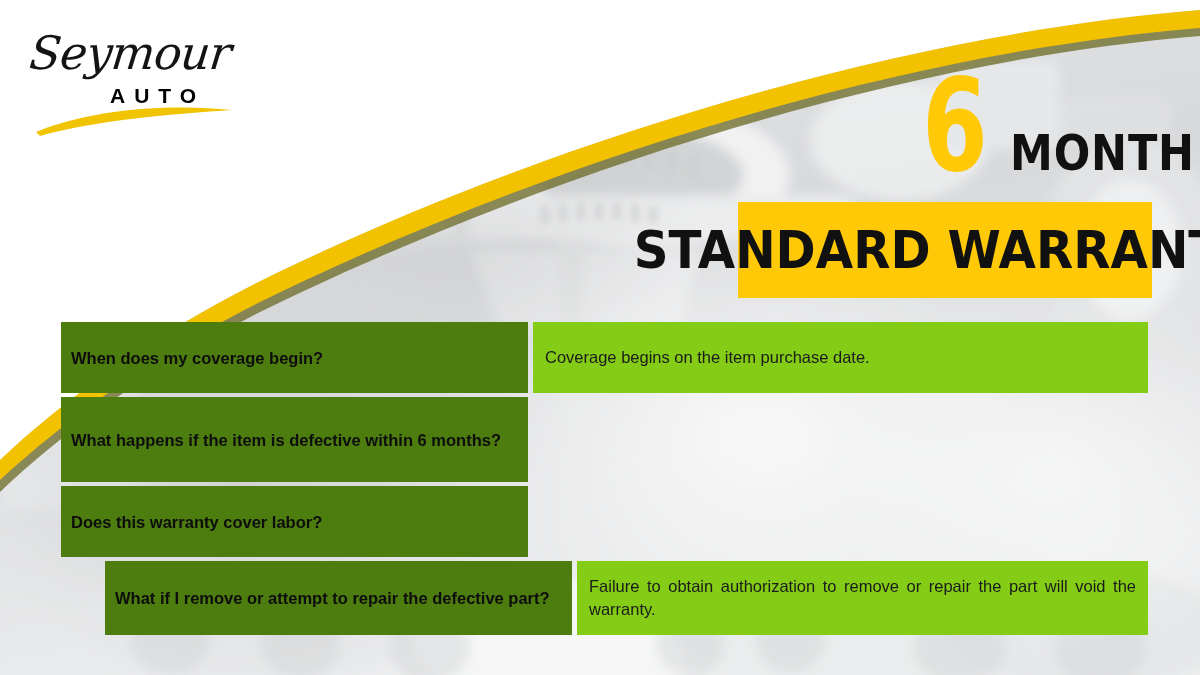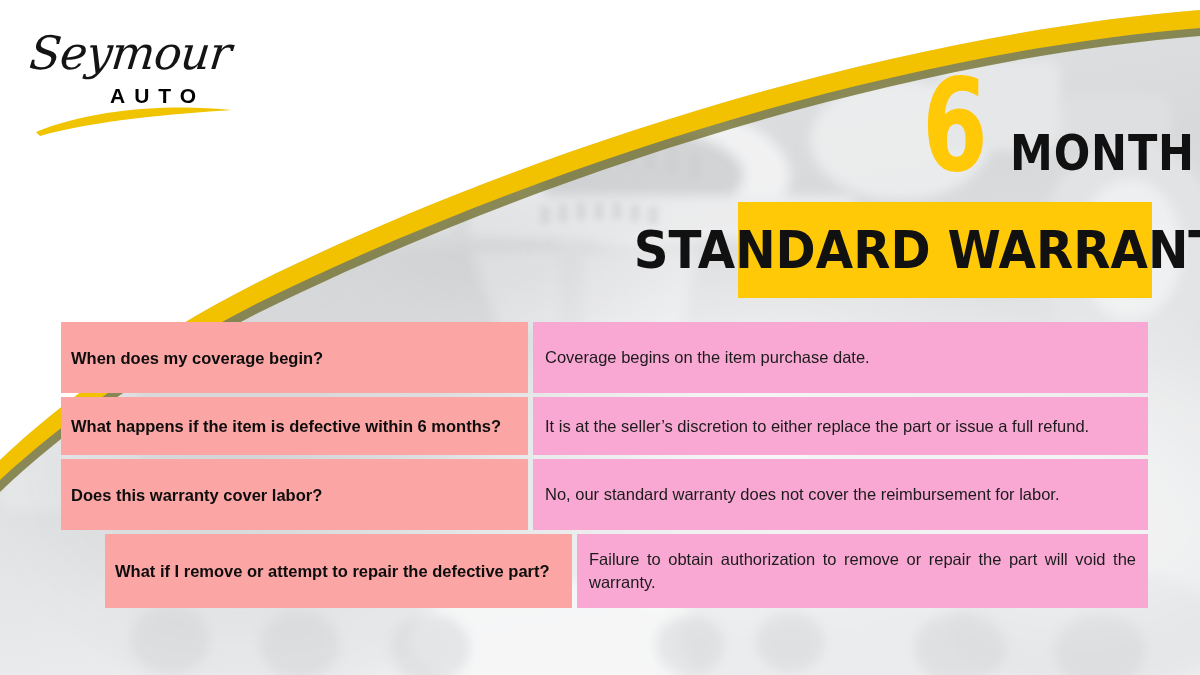--- a/index.html
+++ b/index.html
@@ -161,53 +161,53 @@
   .faq-row {
     display: flex;
     align-items: stretch;
     margin-bottom: 4px;
   }
   .faq-row:last-child { margin-bottom: 0; }
 
   .faq-q {
     width: 467px;
     flex: 0 0 467px;
-    background: #fca5a5;
+    background: #4d7c0f;
     box-sizing: border-box;
     padding: 0 10px 0 10px;
     display: flex;
     align-items: center;
     font-family: "Liberation Sans", sans-serif;
     font-weight: 700;
     font-size: 16.5px;
     line-height: 22px;
     color: #0d0d0d;
   }
   .faq-gap {
     flex: 0 0 5px;
     background: transparent;
   }
   .faq-a {
     flex: 1 1 auto;
-    background: #f9a8d4;
+    background: #84cc16;
     box-sizing: border-box;
     padding: 0 12px 0 12px;
     display: flex;
     align-items: center;
     font-family: "Liberation Sans", sans-serif;
     font-weight: 400;
     font-size: 16.5px;
     line-height: 23px;
     color: #1b1b1b;
     text-align: justify;
   }
   .faq-a span { display: block; width: 100%; }
 
   .h1 { height: 71px; }
-  .h2 { height: 58px; }
+  .h2 { height: 85px; }
   .h3 { height: 71px; }
   .h4 { height: 74px; padding-left: 44px; }
 </style>
 </head>
 <body>
 
 <div id="slide">
 
   <div class="bg-photo">
     <svg viewBox="0 0 1200 675" preserveAspectRatio="none" aria-hidden="true">
@@ -345,31 +345,25 @@
       <div class="faq-q">When does my coverage begin?</div>
       <div class="faq-gap"></div>
       <div class="faq-a">
           <span>Coverage begins on the item purchase date.</span>
         </div>
     </div>
 
     <div class="faq-row h2">
       <div class="faq-q">What happens if the item is defective within 6 months?</div>
       <div class="faq-gap"></div>
-      <div class="faq-a">
-          <span>It is at the seller’s discretion to either replace the part or issue a full refund.</span>
-        </div>
     </div>
 
     <div class="faq-row h3">
       <div class="faq-q">Does this warranty cover labor?</div>
       <div class="faq-gap"></div>
-      <div class="faq-a">
-          <span>No, our standard warranty does not cover the reimbursement for labor.</span>
-        </div>
     </div>
 
     <div class="faq-row h4">
       <div class="faq-q">What if I remove or attempt to repair the defective part?</div>
       <div class="faq-gap"></div>
       <div class="faq-a">
           <span>Failure to obtain authorization to remove or repair the part will void the warranty.</span>
         </div>
     </div>
 

